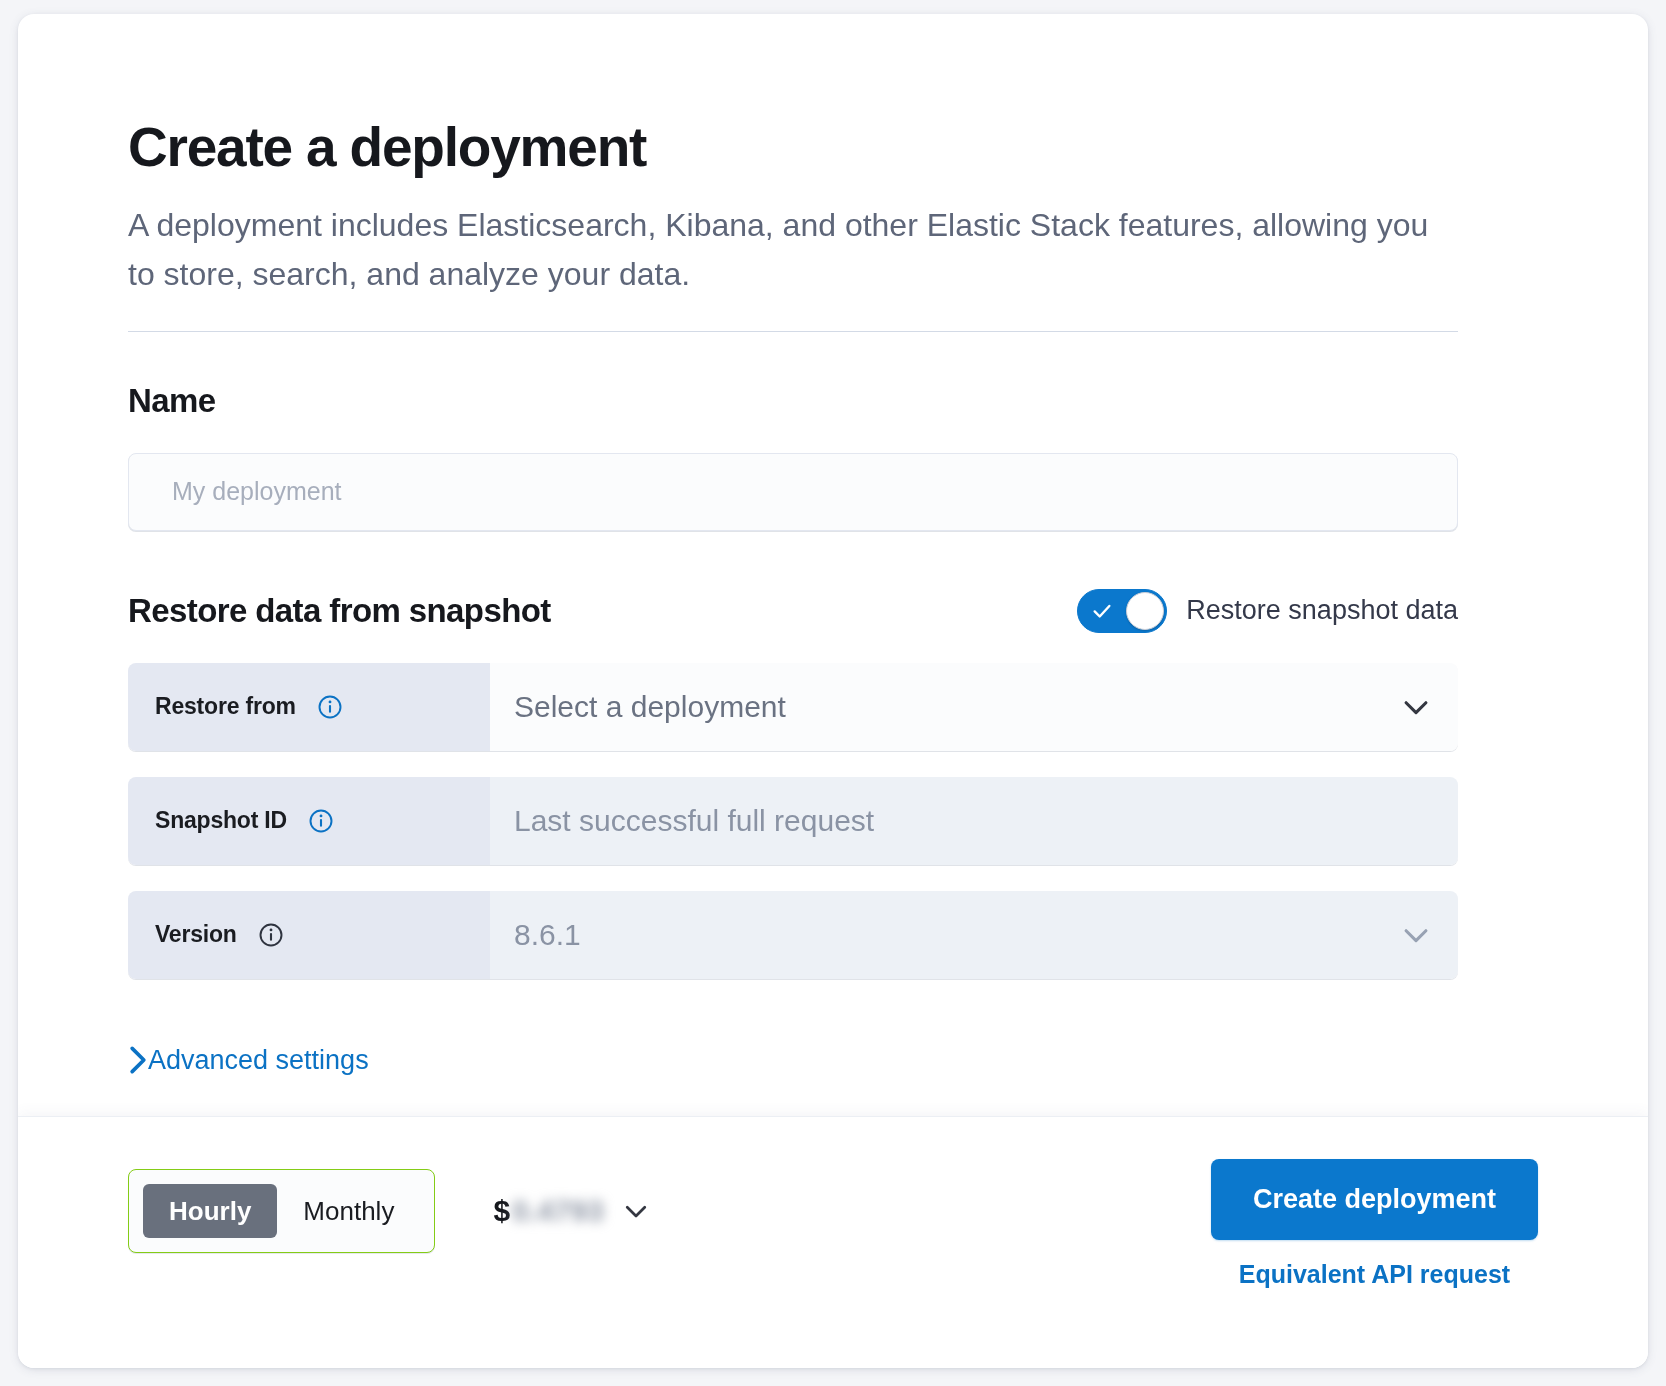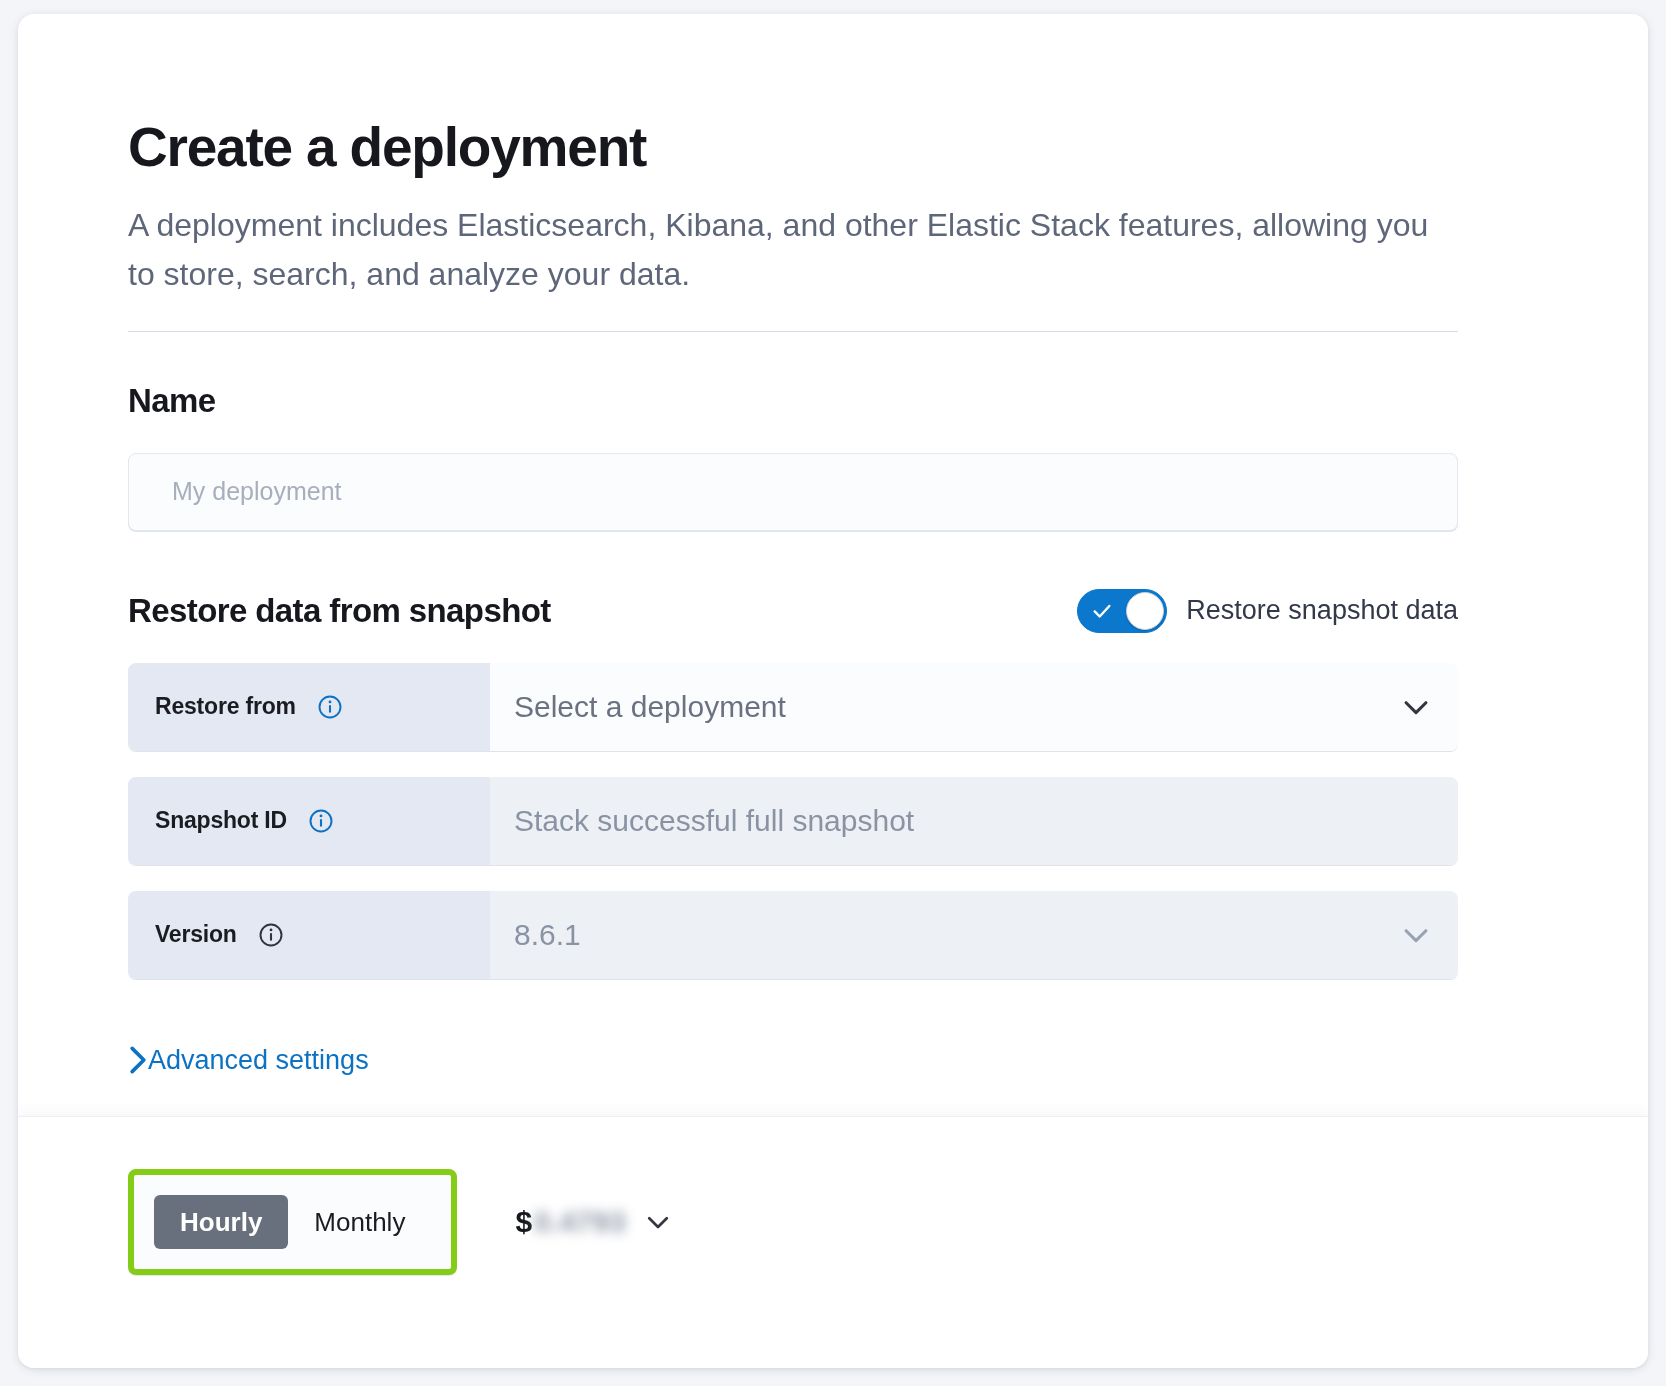--- a/index.html
+++ b/index.html
@@ -213,23 +213,23 @@
   .footer-left {
     margin-top: 52px;
     display: flex;
     align-items: center;
     gap: 58px;
   }
 
   .seg {
     display: flex;
     background: #fbfcfd;
-    border: 6px solid #84cc16;
+    border: 1px solid #84cc16;
     border-radius: 8px;
-    padding: 20px;
+    padding: 14px;
     box-shadow: 0 1px 0 0 rgba(152,162,179,0.25);
   }
   .seg-btn {
     height: 54px;
     padding: 0 26px;
     border-radius: 6px;
     display: flex;
     align-items: center;
     font-size: 26px;
     color: #1a1c21;
@@ -341,21 +341,21 @@
         <div class="form-row">
           <div class="row-label">
             <span>Snapshot ID</span>
             <svg class="info-icon" viewBox="0 0 16 16">
               <circle cx="8" cy="8" r="7" fill="none" stroke="#0b72c4" stroke-width="1.3"></circle>
               <circle cx="8" cy="4.6" r="0.95" fill="#0b72c4"></circle>
               <rect x="7.3" y="6.6" width="1.4" height="5.2" rx="0.7" fill="#0b72c4"></rect>
             </svg>
           </div>
           <div class="row-field disabled">
-            <span class="field-text muted">Stack successful full snapshot</span>
+            <span class="field-text muted">Last successful full request</span>
           </div>
         </div>
 
         <div class="form-row">
           <div class="row-label">
             <span>Version</span>
             <svg class="info-icon" viewBox="0 0 16 16">
               <circle cx="8" cy="8" r="7" fill="none" stroke="#2f3440" stroke-width="1.3"></circle>
               <circle cx="8" cy="4.6" r="0.95" fill="#2f3440"></circle>
               <rect x="7.3" y="6.6" width="1.4" height="5.2" rx="0.7" fill="#2f3440"></rect>
@@ -390,16 +390,20 @@
           <span class="price-amount">
             <span>$</span>
               <span class="price-blur">0.4793</span>
           </span>
           <svg class="chev-sm" viewBox="0 0 24 24" fill="none">
             <path d="M5 9 L12 16 L19 9" stroke="#343741" stroke-width="2.2" stroke-linecap="round" stroke-linejoin="round"></path>
           </svg>
         </div>
       </div>
 
+      <div class="footer-right">
+        <button class="primary-btn">Create deployment</button>
+        <span class="api-link">Equivalent API request</span>
+      </div>
     </div>
 
   </div>
 </div>
 
 </body></html>

